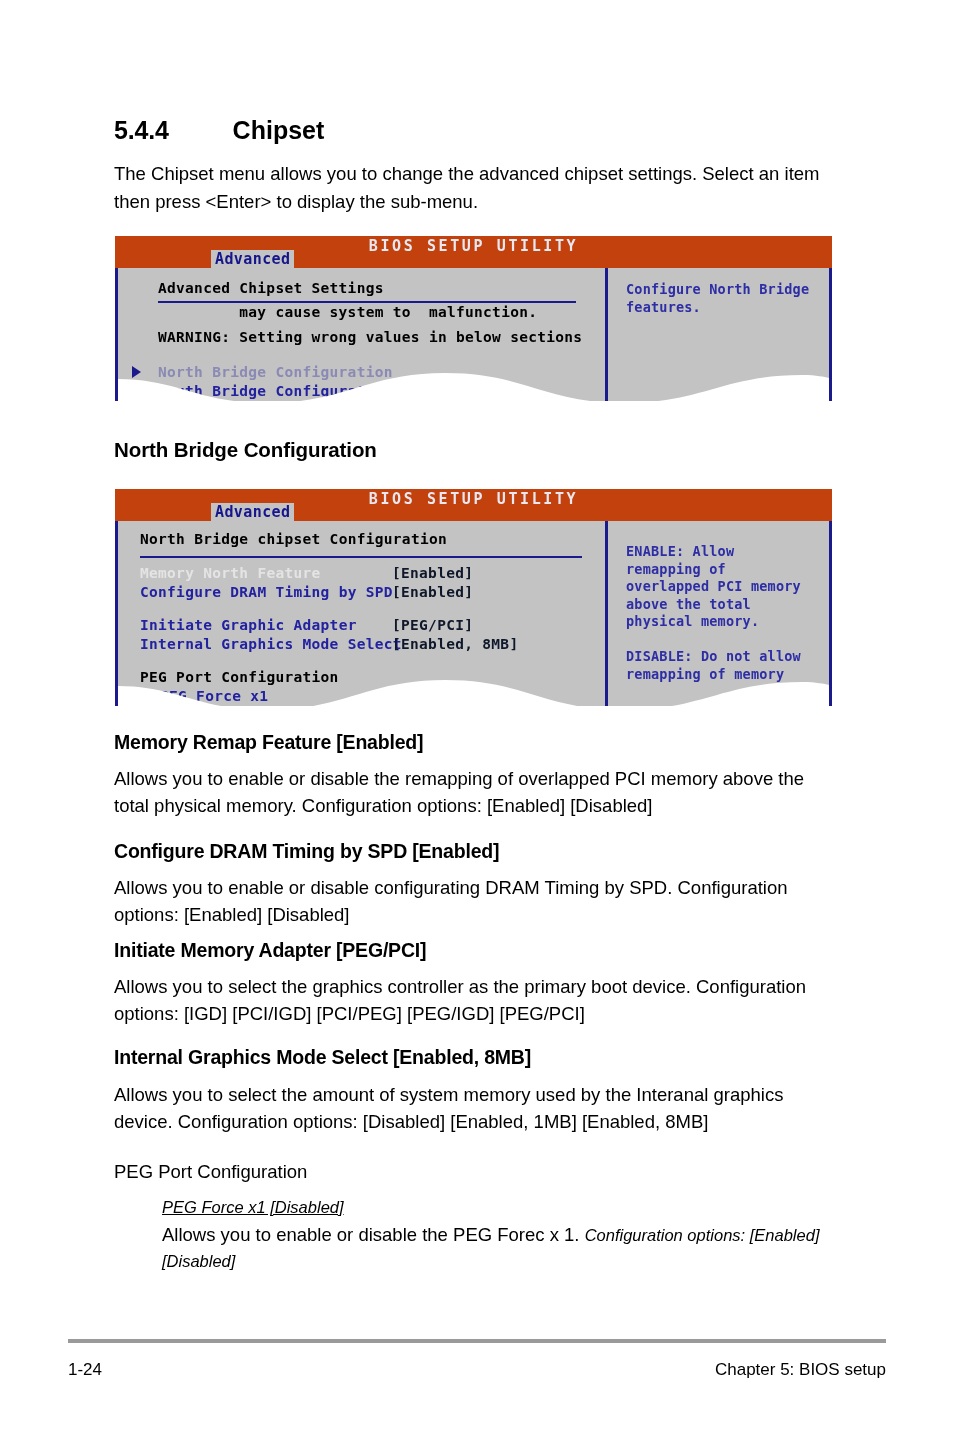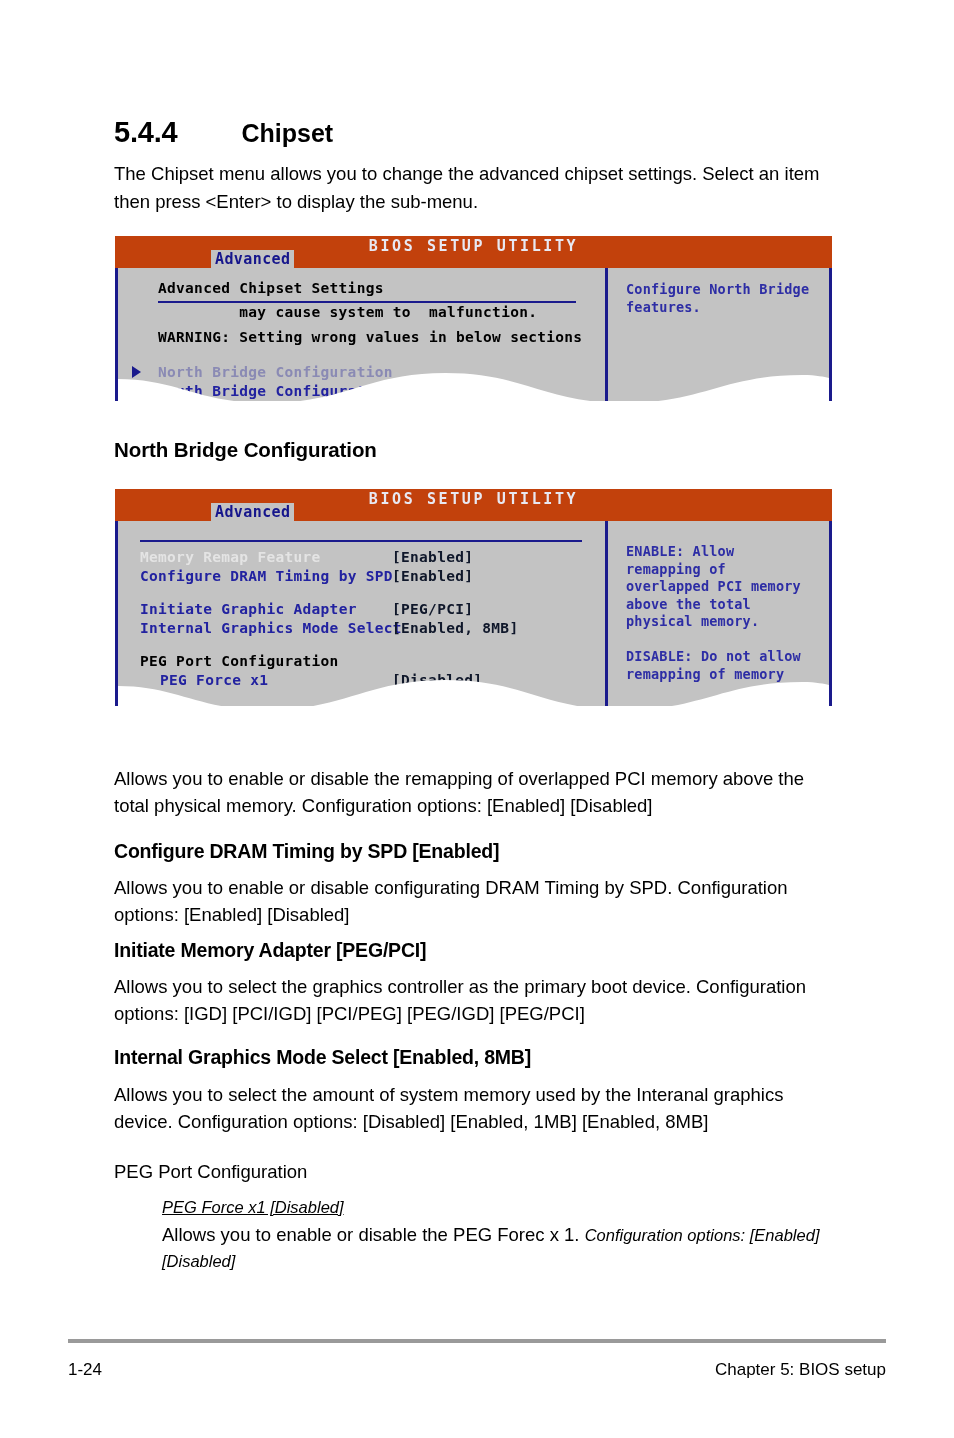--- a/index.html
+++ b/index.html
@@ -24,21 +24,21 @@
   
   .sec-num-row {
     position: absolute;
     left: 114px;
     top: 116px;
     width: 720px;
     display: flex;
     align-items: baseline;
   }
   .sec-num {
-    font-size: 29px;
+    font-size: 25px;
     font-weight: bold;
     letter-spacing: -0.2px;
   }
   .sec-title {
     font-size: 25px;
     font-weight: bold;
     margin-left: 64px;
   }
 
   .intro {
@@ -299,23 +299,24 @@
       <div class="bios-title">BIOS SETUP UTILITY</div>
       <div class="bios-tab">Advanced</div>
     </div>
 
     <div class="bios-body-wrap">
       <div class="bios-body" id="bios2-body" style="height:185px;">
 
         <div class="bios-split" style="left:487px;"></div>
 
         <div class="bios-left" style="left:0; width:487px; padding:10px 0 0 22px;">
+          <div class="b-head">North Bridge chipset Configuration</div>
           <div class="b-rule" style="width:442px; margin-top:9px;"></div>
           <div id="bios2-rows" style="margin-top:6px;">
-              <div class="b-item sel" style="position: relative; height: 19px;"><span style="position: absolute; left: 0px;">Memory Remap Feature</span><span class="b-val" style="position: absolute; left: 252px;">[Enabled]</span></div>
+              <div class="b-item sel" style="position: relative; height: 19px;"><span style="position: absolute; left: 0px;">Memory North Feature</span><span class="b-val" style="position: absolute; left: 252px;">[Enabled]</span></div>
               <div class="b-item" style="position: relative; height: 19px;"><span style="position: absolute; left: 0px;">Configure DRAM Timing by SPD</span><span class="b-val" style="position: absolute; left: 252px;">[Enabled]</span></div>
               <div style="height: 14px;"></div>
               <div class="b-item" style="position: relative; height: 19px;"><span style="position: absolute; left: 0px;">Initiate Graphic Adapter</span><span class="b-val" style="position: absolute; left: 252px;">[PEG/PCI]</span></div>
               <div class="b-item" style="position: relative; height: 19px;"><span style="position: absolute; left: 0px;">Internal Graphics Mode Select</span><span class="b-val" style="position: absolute; left: 252px;">[Enabled, 8MB]</span></div>
               <div style="height: 14px;"></div>
               <div class="b-item" style="position: relative; height: 19px; color: rgb(0, 0, 0);"><span style="position: absolute; left: 0px;">PEG Port Configuration</span></div>
               <div class="b-item" style="position: relative; height: 19px;"><span style="position: absolute; left: 20px;">PEG Force x1</span><span class="b-val" style="position: absolute; left: 252px;">[Disabled]</span></div>
             </div>
         </div>
 
@@ -330,20 +331,21 @@
 remapping of memory</div>
         </div>
 
         <svg class="torn" viewBox="0 0 717 42" preserveAspectRatio="none">
           <path d="M0,42 L0,22 C60,22 80,46 150,46 C230,46 250,16 330,16 C410,16 430,46 510,46 C590,46 610,18 690,18 C705,18 712,20 717,21 L717,42 Z" fill="#ffffff"></path>
         </svg>
       </div>
     </div>
   </div>
 
+  <div class="h4" style="top:731px;">Memory Remap Feature [Enabled]</div>
   <div class="para" style="top:765px;">Allows you to enable or disable the  remapping of overlapped PCI memory above the total physical memory. Configuration options: [Enabled] [Disabled]</div>
 
   <div class="h4" style="top:840px;">Configure DRAM Timing by SPD [Enabled]</div>
   <div class="para" style="top:874px;">Allows you to enable or disable configurating DRAM Timing by SPD. Configuration options: [Enabled] [Disabled]</div>
 
   <div class="h4" style="top:939px;">Initiate Memory Adapter [PEG/PCI]</div>
   <div class="para" style="top:973px;">Allows you to select the graphics controller as the primary boot device. Configuration options: [IGD] [PCI/IGD] [PCI/PEG] [PEG/IGD] [PEG/PCI]</div>
 
   <div class="h4" style="top:1046px;">Internal Graphics Mode Select [Enabled, 8MB]</div>
   <div class="para" style="top:1081px;">Allows you to select the amount of system memory used by the Interanal graphics device. Configuration options: [Disabled] [Enabled, 1MB] [Enabled, 8MB]</div>

